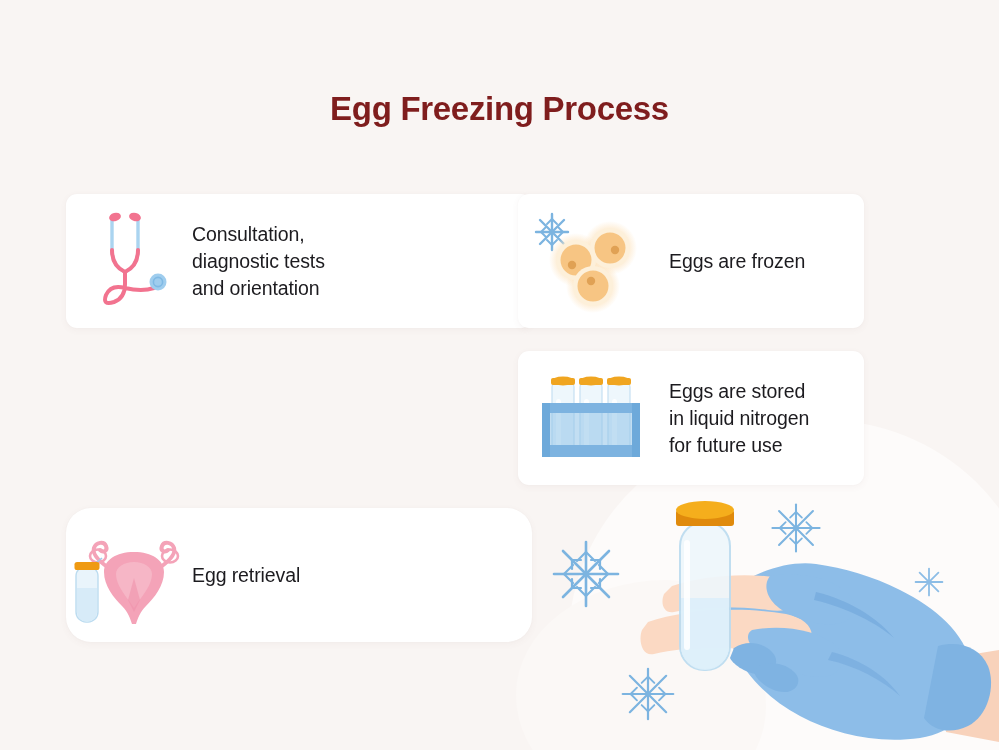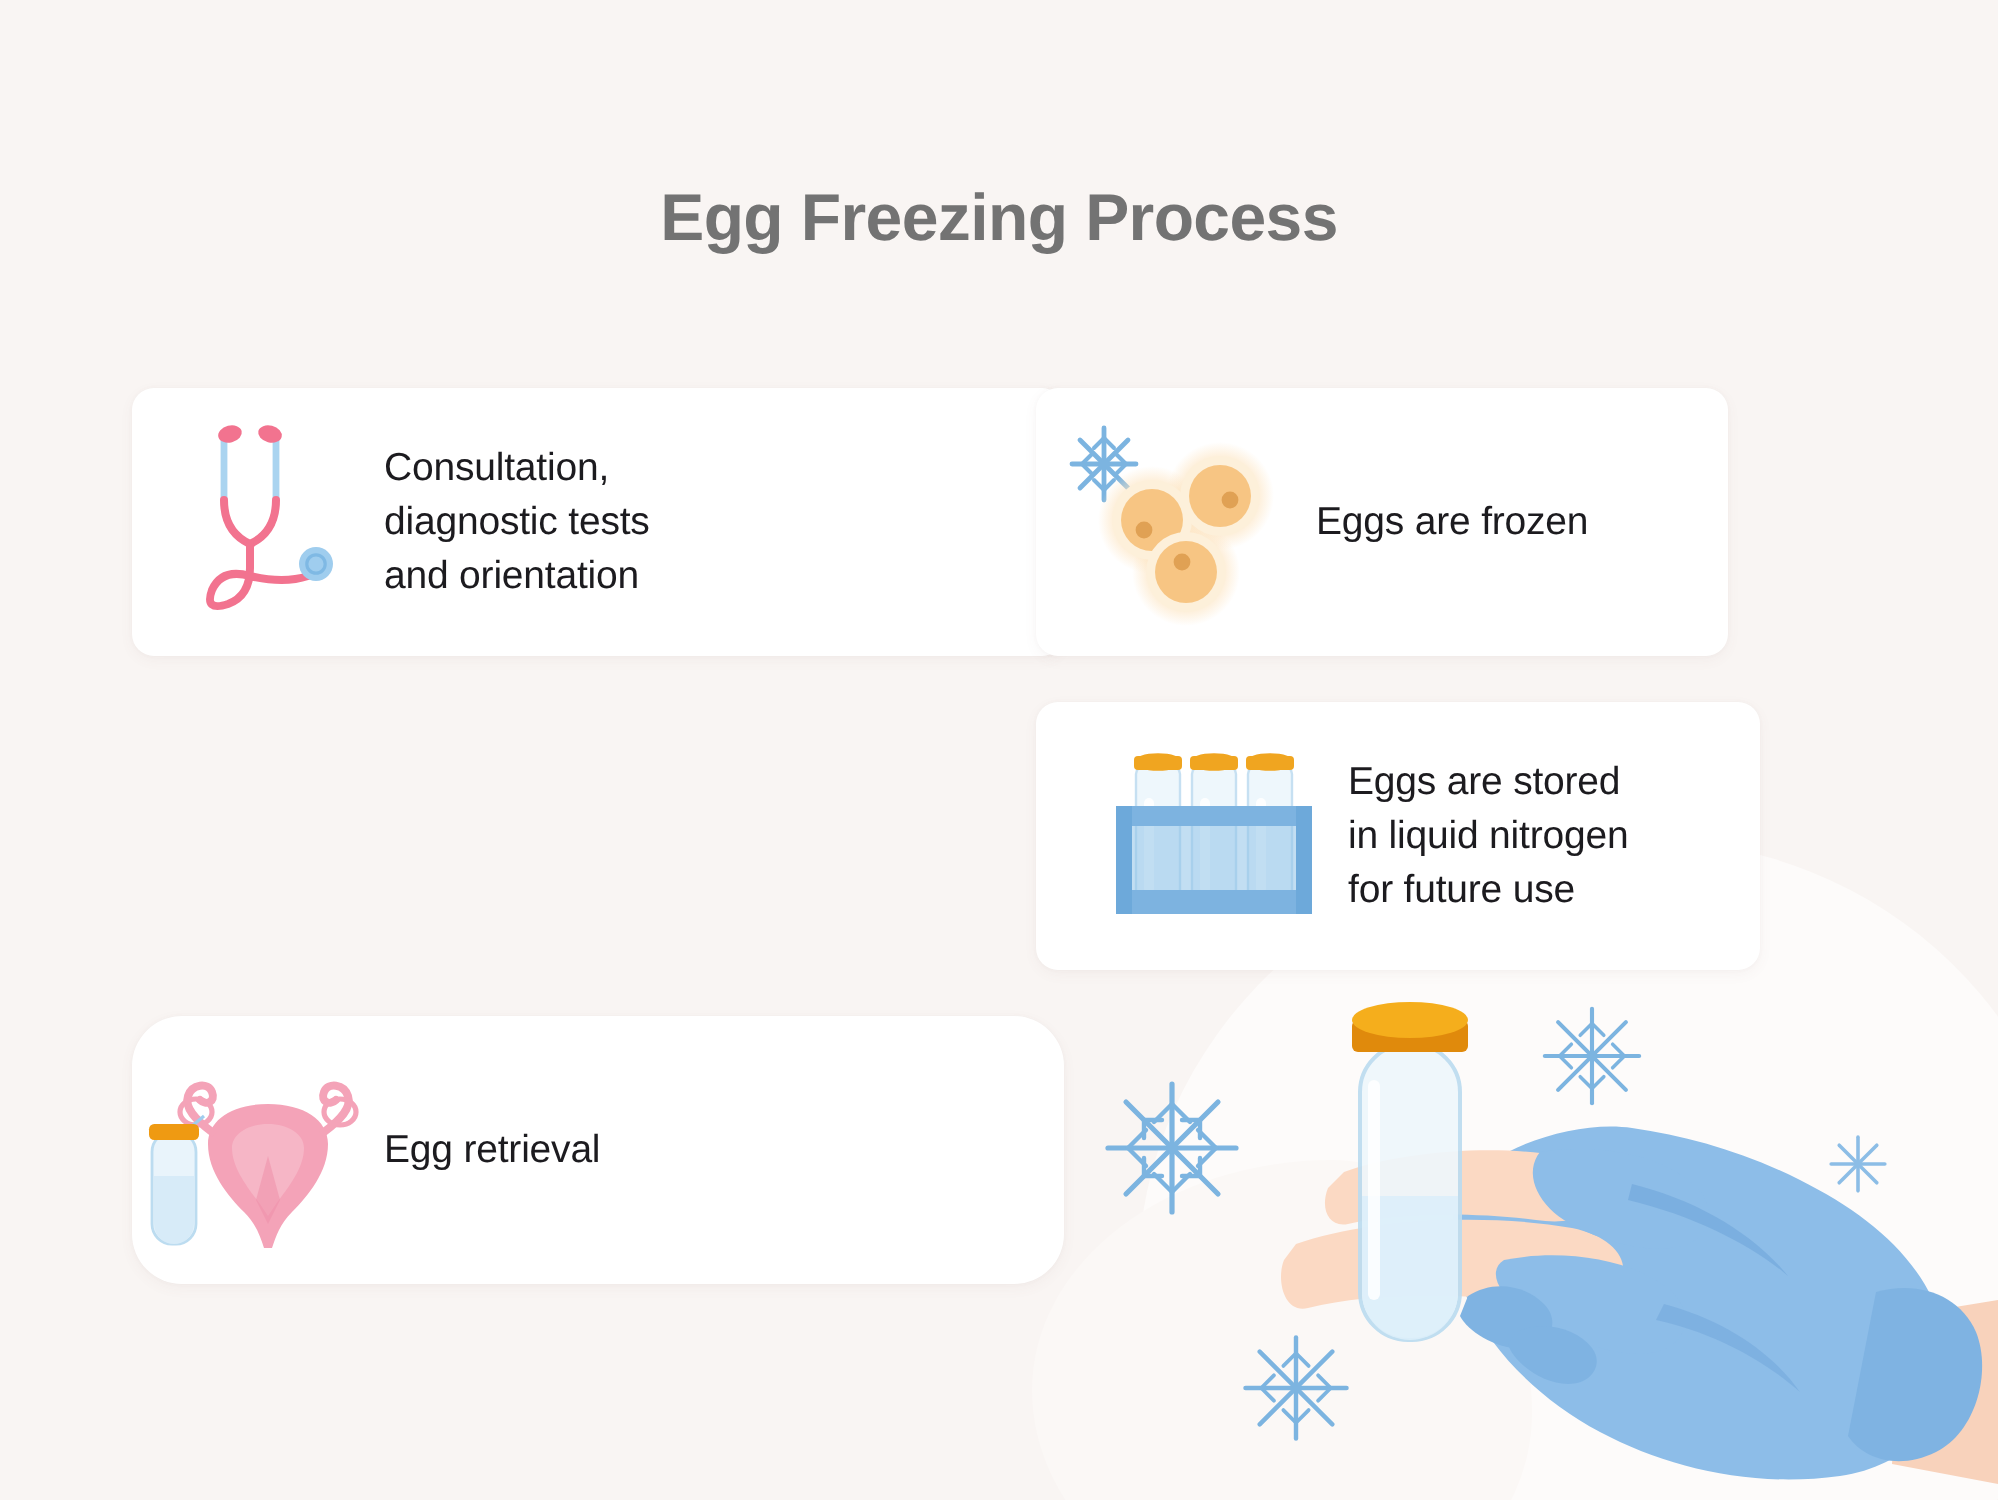--- a/index.html
+++ b/index.html
@@ -47,40 +47,40 @@
 
   
   .title {
     position: absolute;
     top: 90px;
     left: 0;
     width: 999px;
     text-align: center;
     font-size: 33px;
     font-weight: bold;
-    color: #737373;
+    color: #7f1d1d;
     letter-spacing: -0.3px;
     z-index: 5;
   }
 
   
   .card {
     position: absolute;
     background: #ffffff;
     border-radius: 11px;
     box-shadow: 0 2px 7px rgba(120, 100, 95, 0.055),
                 0 0px 2px rgba(120, 100, 95, 0.04);
     display: flex;
     align-items: center;
     z-index: 4;
   }
   .card-left  { left: 66px;  width: 466px; }
-  .card-right { left: 518px; width: 346px; }
+  .card-right { left: 518px; width: 346px; gap: 11px; }
   .row1 { top: 194px; height: 134px; }
-  .row2 { top: 351px; height: 134px; padding-left: 16px; }
+  .row2 { top: 351px; height: 134px; }
   .row3 { top: 508px; height: 134px; border-radius: 25px; }
 
   .card-icon {
     flex: 0 0 auto;
     width: 126px;
     height: 134px;
     position: relative;
   }
   .card-icon.right-icon { width: 140px; }
 

